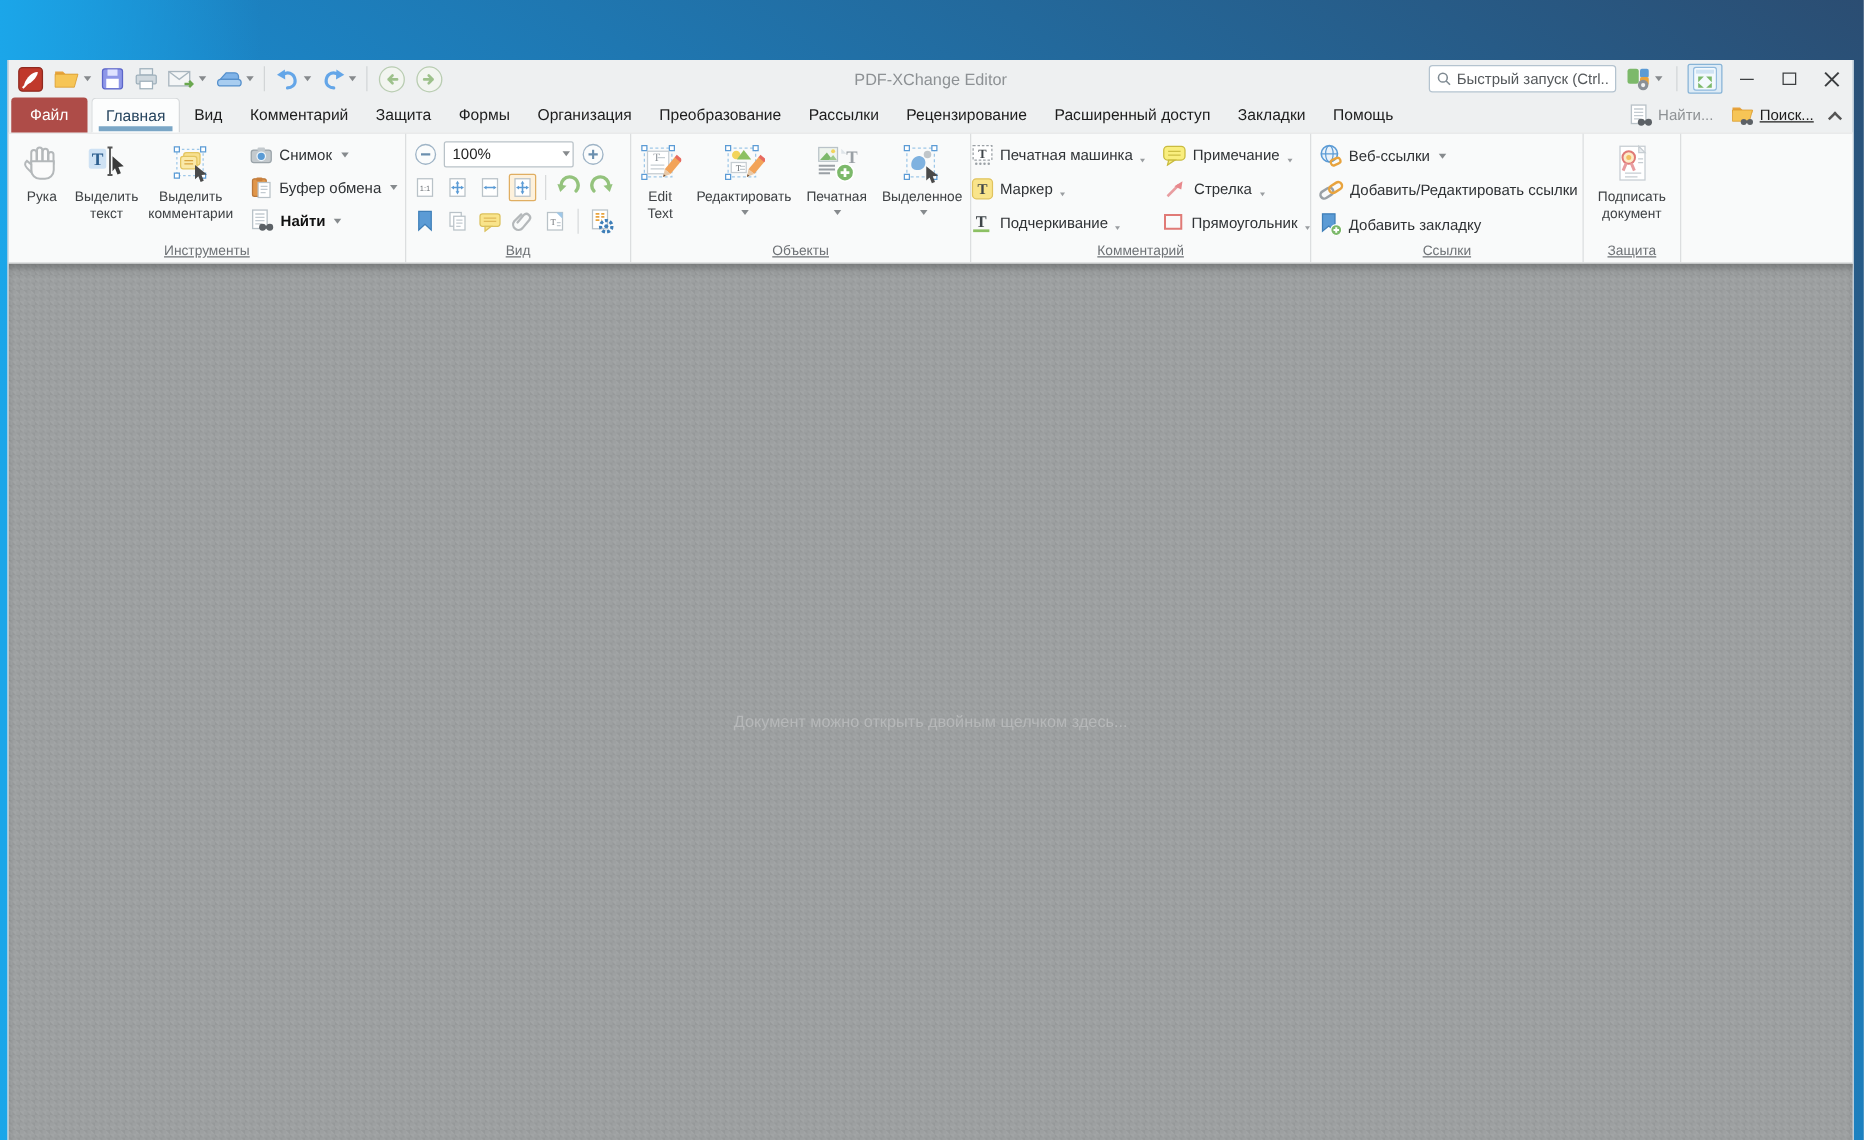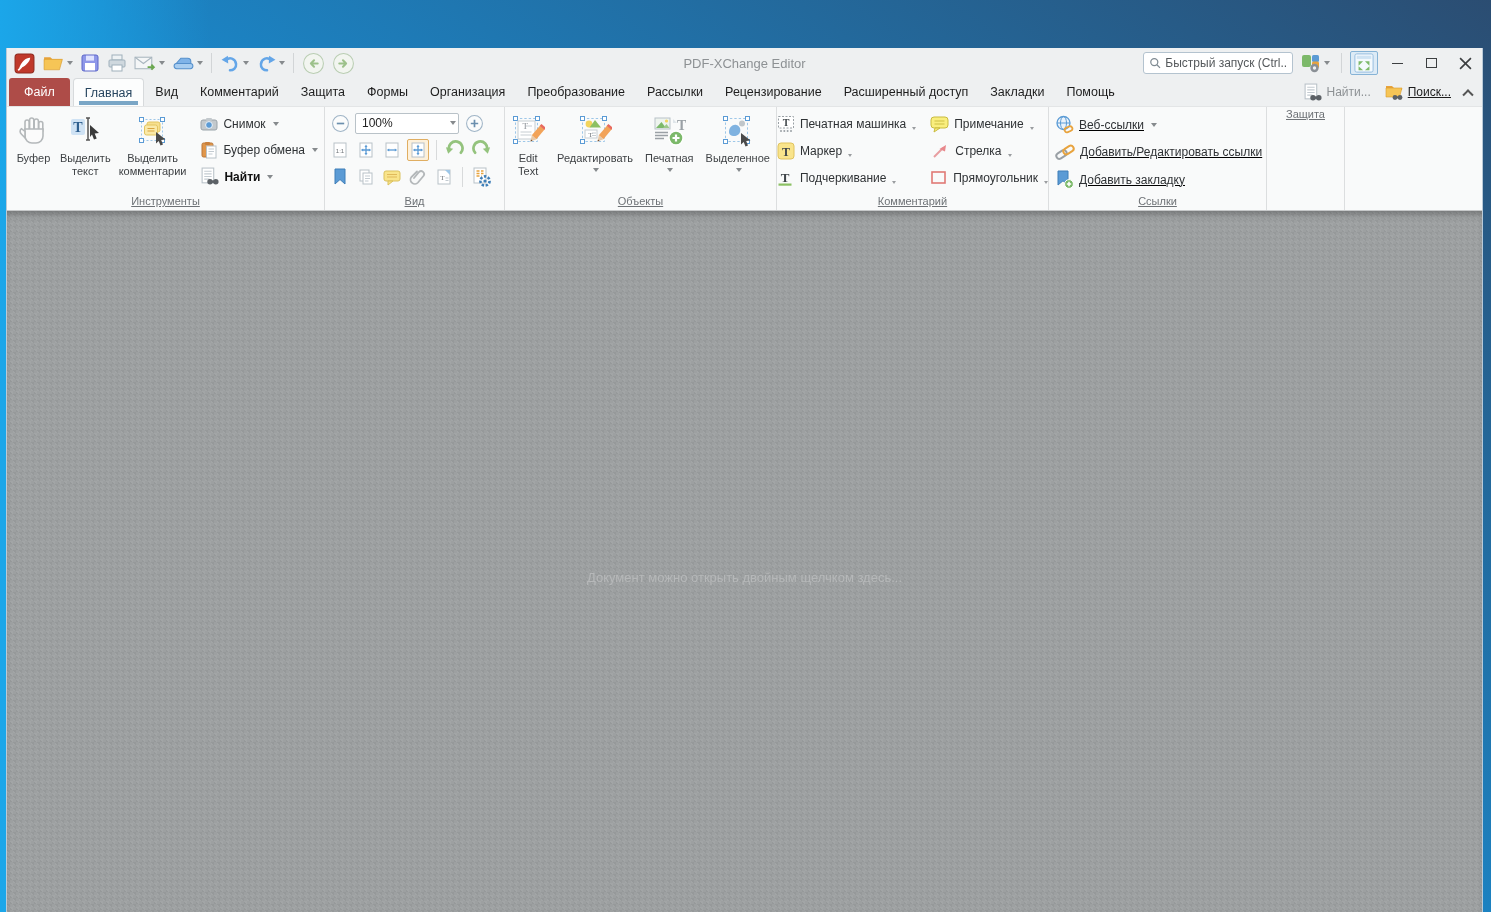--- a/index.html
+++ b/index.html
@@ -69,21 +69,21 @@
   .zoombox { display:flex; align-items:center; width:104px; height:21px; background:#fff; border:1px solid #b9c2c8; border-radius:2px; padding:0 2px 0 6px; }
   .zoombox input { width:100%; border:none; outline:none; font-size:12px; color:#222; font-family:inherit; }
   .ibtn { width:22px; height:22px; display:flex; align-items:center; justify-content:center; border-radius:2px; border:1px solid transparent; }
   .ibtn.active-fit { background:#fdf1dc; border:1px solid #e0ae62; }
   .vsep2 { width:1px; height:20px; background:#d8dadb; margin:0 3px; }
 
   
   .cgrid { display:grid; grid-template-columns:auto auto; column-gap:10px; row-gap:7px; padding-top:4px; }
 
   
-  .linkscol { display:flex; flex-direction:column; gap:7px; padding-top:4px;text-decoration:underline; }
+  .linkscol { display:flex; flex-direction:column; gap:7px; padding-top:4px; }
 
   
   .docarea {
     flex:1; position:relative;
     background-color:#9da0a1;
     background-image:
       linear-gradient(45deg, rgba(255,255,255,.05) 25%, transparent 25%, transparent 75%, rgba(255,255,255,.05) 75%),
       linear-gradient(45deg, rgba(0,0,0,.045) 25%, transparent 25%, transparent 75%, rgba(0,0,0,.045) 75%);
     background-size:6px 6px; background-position:0 0,3px 3px;
     box-shadow: inset 0 7px 9px -6px rgba(0,0,0,.4), inset 0 -3px 5px -3px rgba(0,0,0,.2);
@@ -278,21 +278,21 @@
                   <g fill="#fbfbfb" stroke="#b4b8ba" stroke-width="1.6">
                     <rect x="9" y="6" width="4.2" height="12" rx="2.1"></rect>
                     <rect x="13.6" y="4" width="4.2" height="14" rx="2.1"></rect>
                     <rect x="18.2" y="5" width="4.2" height="13" rx="2.1"></rect>
                     <rect x="22.8" y="7.5" width="4" height="11" rx="2"></rect>
                     <path d="M9 15 h18 v7 a7 7 0 0 1 -7 7 h-4 a7 7 0 0 1 -7 -7 z"></path>
                     <path d="M9 17.5 l-3.5 -2.8 c-2 1.5 -1.8 3.8 0 5.6 l3.5 3.6 z"></path>
                   </g>
                 </svg>
             </div>
-            <div class="blabel">Буфер</div>
+            <div class="blabel">Рука</div>
           </div>
           <div class="bigbtn" style="width:72px">
             <div class="bicon">
               <svg width="34" height="34" viewBox="0 0 34 34">
                   <rect x="3" y="5" width="14" height="16" rx="2" fill="#cfe2f4"></rect>
                   <text x="10" y="18" font-size="14" font-family="serif" fill="#2e5f8f" text-anchor="middle" font-weight="bold">T</text>
                   <path d="M20 4 v22 M18 4 h4 M18 26 h4" stroke="#555" stroke-width="1.5" fill="none"></path>
                   <polygon points="22,11 31,19 26.7,19.5 28.7,24.5 26,25.6 24,20.6 22,23" fill="#3a3a3a"></polygon>
                 </svg>
             </div>
@@ -656,20 +656,35 @@
                   <path d="M14 11.8 v4.4 M11.8 14 h4.4" stroke="#fff" stroke-width="1.6"></path>
                 </svg>
               <span>Добавить закладку</span>
             </div>
           </div>
         </div>
         <div class="rg-label">Ссылки</div>
       </div>
 
       <div class="rgroup" style="width:78px">
+        <div class="rg-content" style="justify-content:center">
+          <div class="bigbtn" style="width:72px">
+            <div class="bicon">
+              <svg width="34" height="34" viewBox="0 0 34 34">
+                  <rect x="7" y="3" width="20" height="27" fill="#fff" stroke="#c6cdd2"></rect>
+                  <polygon points="22,3 27,8 22,8" fill="#e9edf0" stroke="#c6cdd2"></polygon>
+                  <circle cx="14" cy="12" r="5" fill="#fdebc8" stroke="#e07a76" stroke-width="1.6"></circle>
+                  <circle cx="14" cy="12" r="2" fill="#f2c063"></circle>
+                  <path d="M12 16.5 l-2.5 6 M16 16.5 l2.5 6" stroke="#e89da0" stroke-width="2.4"></path>
+                  <path d="M21.5 13 h4 M21.5 16 h4 M11 24.5 h13 M11 27.5 h10" stroke="#c6cdd2"></path>
+                </svg>
+            </div>
+            <div class="blabel">Подписать документ</div>
+          </div>
+        </div>
         <div class="rg-label">Защита</div>
       </div>
 
       <div style="flex:1"></div>
     </div>
 
     <div class="docarea">
       <div class="dochint">Документ можно открыть двойным щелчком здесь...</div>
     </div>
 

